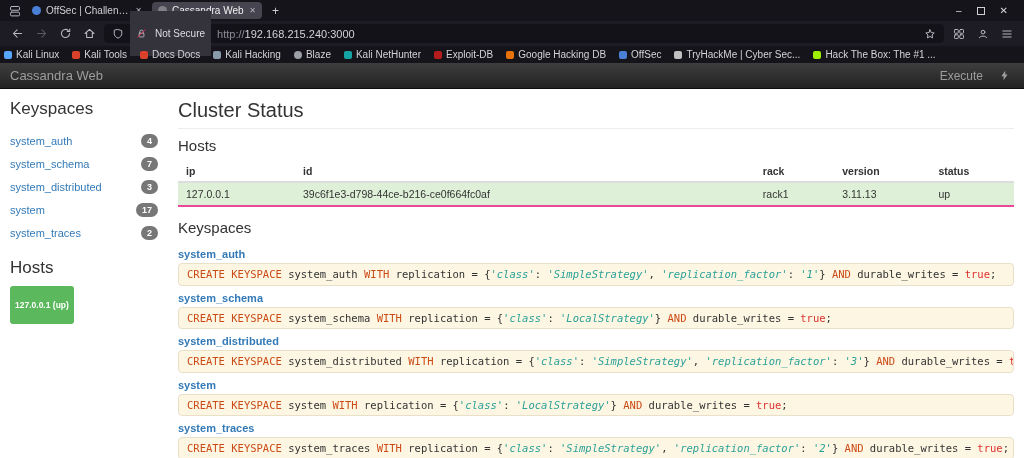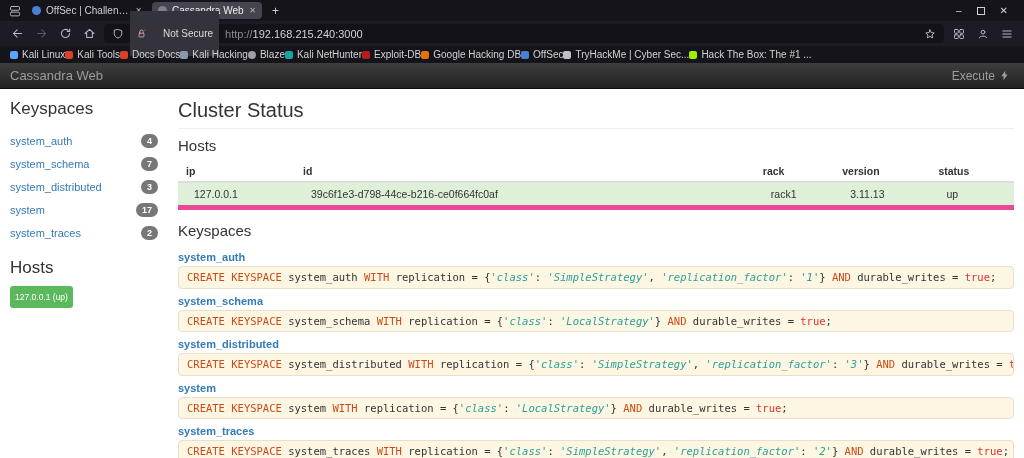--- a/index.html
+++ b/index.html
@@ -21,68 +21,68 @@
   .wincontrols { margin-left:auto; display:flex; align-items:center; gap:15px;
                  padding-right:8px; color:#d6d6da; font-size:10px; }
   .win-max { width:8px; height:8px; border:1px solid #cfcfd4; display:inline-block; }
 
   .urlrow { height:25px; background:#1d1c24; display:flex; align-items:center;
             padding:0 8px; gap:6px; }
   .nav-ico { width:18px; display:flex; align-items:center; justify-content:center; }
   .nav-ico.dim { opacity:.4; }
   .url-field { flex:1; height:19px; background:#141219; border-radius:4px;
                display:flex; align-items:center; gap:6px; padding:0 8px; }
-  .sec-badge { display:flex; align-items:center; gap:16px; background:#34333c;
+  .sec-badge { display:flex; align-items:center; gap:8px; background:#34333c;
                border-radius:0; padding:17px 6px; font-size:10px; color:#dcdce1; }
   .url-text { font-size:11px; }
   .url-scheme { color:#8d8d96; }
   .url-host { color:#d2d2d8;text-align:center; }
   .url-star { margin-left:auto; display:flex; align-items:center; }
 
   .bmrow { height:17px; background:#15141a; display:flex; align-items:center;
-           padding:0 10px; overflow:hidden; }
+           padding:0 4px; gap:13px; overflow:hidden; }
   .bm { display:flex; align-items:center; gap:4px; color:#d3d3d8; font-size:10px;
         white-space:nowrap; }
   .bm-ico { width:8px; height:8px; border-radius:2px; flex:0 0 auto; }
   .c1{background:#58a6ff}.c2{background:#d9412b}.c3{background:#d9412b}
   .c4{background:#8899aa}.c5{background:#9aa0a6;border-radius:50%}.c6{background:#16a5a5}
   .c7{background:#b71c1c}.c8{background:#e8710a}.c9{background:#4a7fd6}
   .c10{background:#c0c0c0}.c11{background:#9fef00}
 
   
   .app-navbar { height:26px; background:linear-gradient(var(--navTop,#3e3e3e), var(--navBottom,#222));
                 border-bottom:1px solid #0c0c0c; display:flex; align-items:center;
                 justify-content:space-between; padding:0 14px 0 10px; }
   .brand { color:#9d9d9d; font-size:13px; cursor:pointer; }
-  .execute { color:#9d9d9d; font-size:12px; display:flex; align-items:center; gap:4px;
+  .execute { color:#9d9d9d; font-size:12px; display:flex; align-items:center; gap:16px;
              cursor:pointer;padding-left:36px; }
 
   
   .content { display:flex; height:369px; background:#fff; }
   .sidebar { width:168px; padding:10px 0 0 10px; flex:0 0 auto; }
   .side-h { font-size:17px; font-weight:500; color:#333; margin-bottom:10px; }
   .side-h.hosts { margin-top:14px; margin-bottom:8px; }
   .ks-item { display:flex; align-items:center; justify-content:space-between;
              width:148px; height:23px; }
   .ks-link { color:var(--accent,#337ab7); font-size:11px; text-decoration:none; cursor:pointer; }
   .badge { background:var(--badgeBg,#777); color:#fff; font-size:9px; font-weight:bold;
            padding:2px 6px; border-radius:10px; min-width:16px; text-align:center; }
   .host-badge { display:inline-block; background:var(--success,#5cb85c); color:#fff;
-                font-size:8.5px; font-weight:normal; padding:6px 5px; border-radius:3px; }
+                font-size:8.5px; font-weight:bold; padding:14px 5px; border-radius:3px; }
 
   .main { flex:1; min-width:0; padding:6px 10px 0 10px; }
   .page-title { font-size:20px; font-weight:500; color:#333; margin:4px 0 6px; }
   .main hr { border:none; border-top:1px solid #eee; margin:6px 0 8px; }
   .sec-h { font-size:15px; font-weight:500; color:#333; margin:4px 0 7px; }
   .sec-h.keyspaces { margin-top:12px; }
   .dc-label { font-size:11px; font-weight:bold; color:#333; margin:2px 0 3px; }
 
   table { width:100%; border-collapse:collapse; font-size:10.5px; color:#333; }
   th { text-align:left; font-weight:bold; padding:4px 8px; border-bottom:2px solid #ddd; }
-  td { padding:5px 16px; border-bottom:5px solid #ec4899; background:var(--successRow,#dff0d8); }
+  td { padding:5px 8px; border-bottom:2px solid #ec4899; background:var(--successRow,#dff0d8); }
 
   .ks-entry { margin:0 0 1px; }
   .ks-name { display:inline-block; color:var(--accent,#337ab7); font-weight:bold;
              font-size:11px; margin:5px 0 3px; cursor:pointer; text-decoration:none; }
   pre.cql { background:var(--codeBg,#fdf6e3); border:1px solid var(--codeBorder,#eae0c9);
             border-radius:4px; padding:4px 8px; font-family:"DejaVu Sans Mono", monospace;
             font-size:10.5px; line-height:1.2; color:#333; white-space:nowrap; overflow:hidden; }
   .tok-kw { color:var(--kw,#cb4b16); }
   .tok-str { color:var(--str,#2aa198);font-style:italic; }
   .tok-bool { color:var(--bool,#dc322f); }

